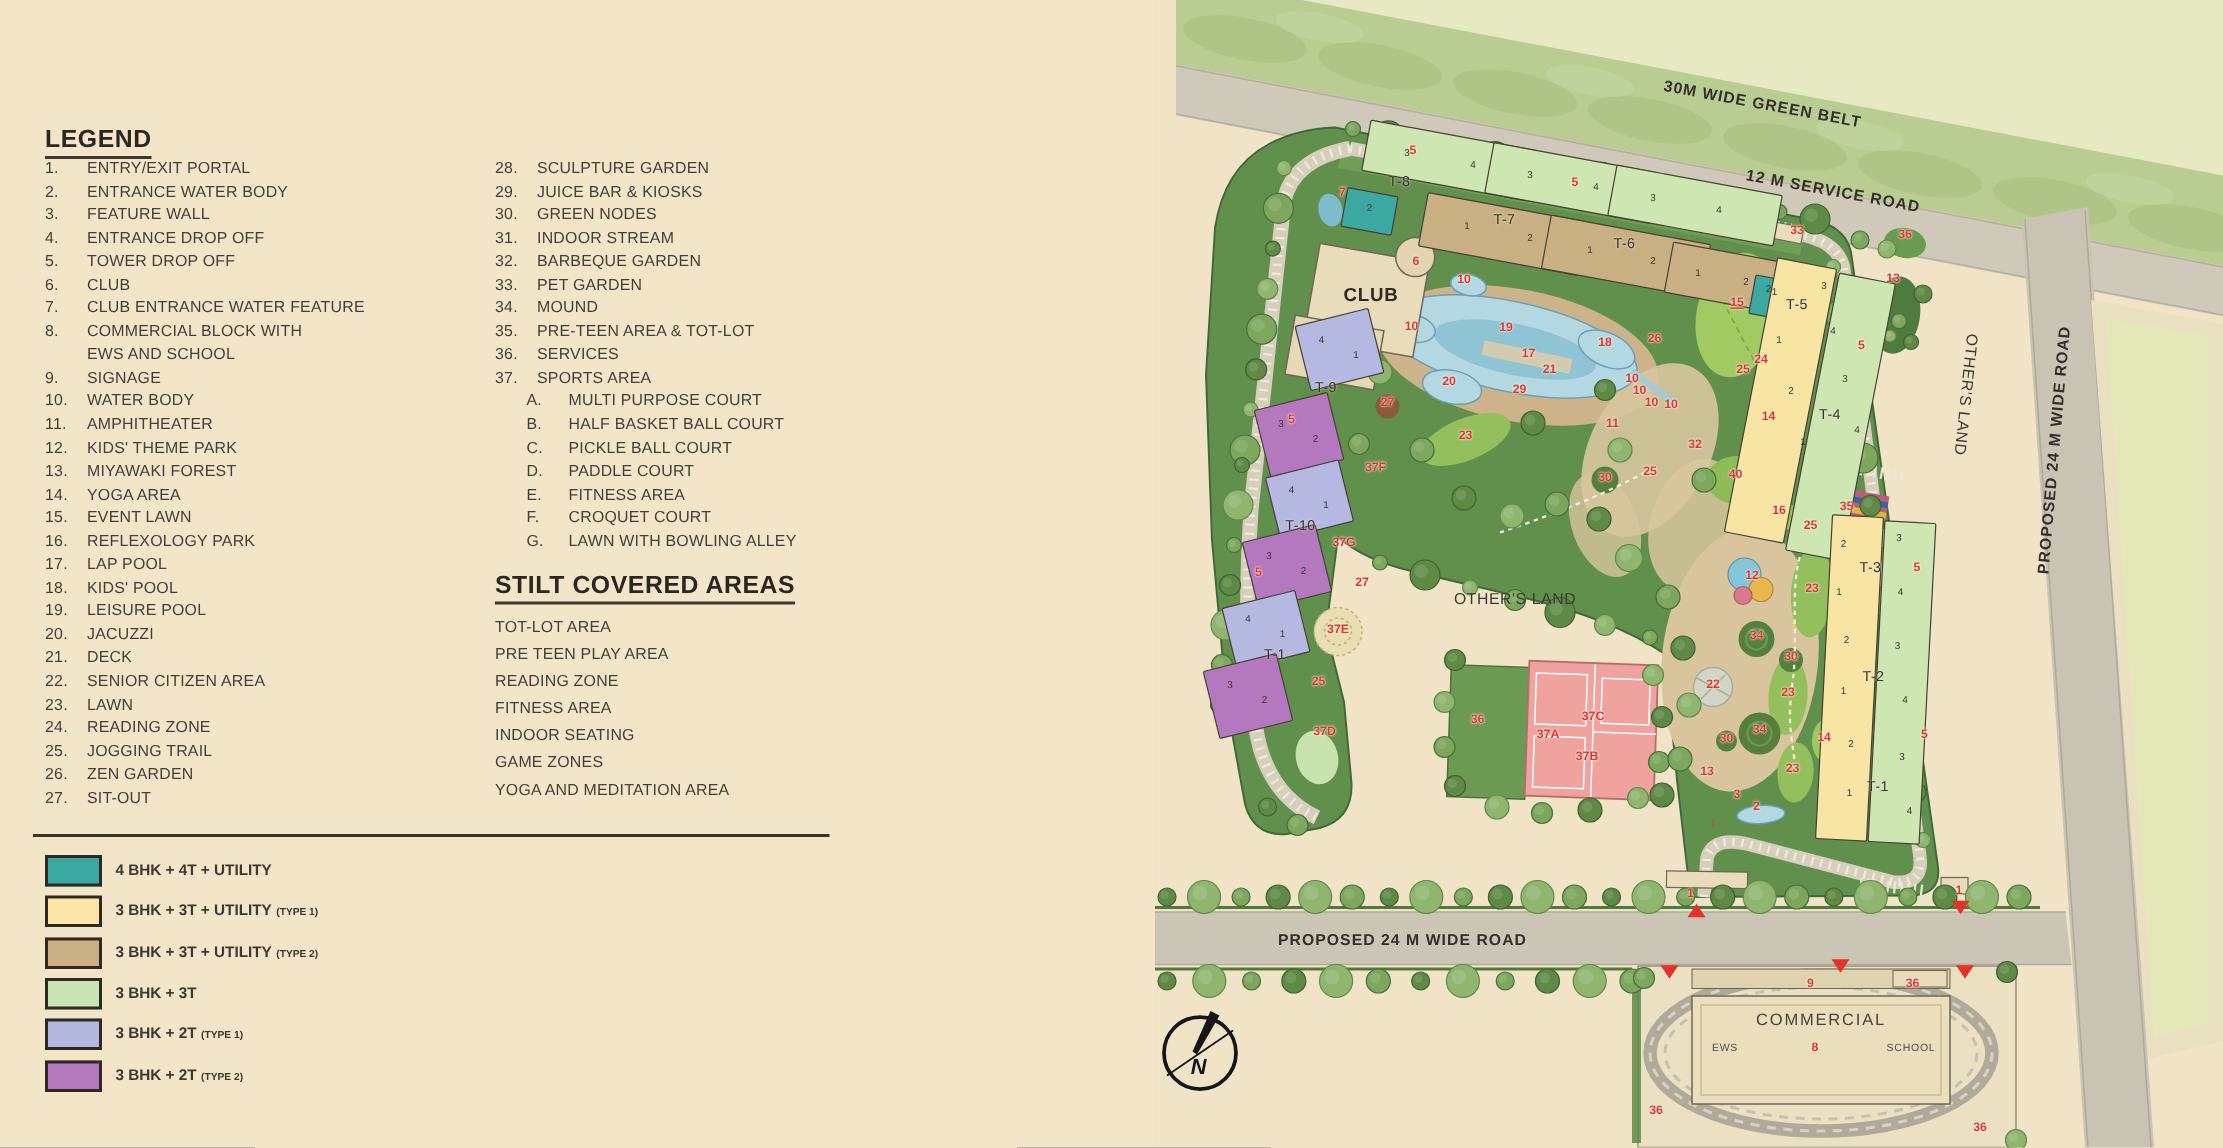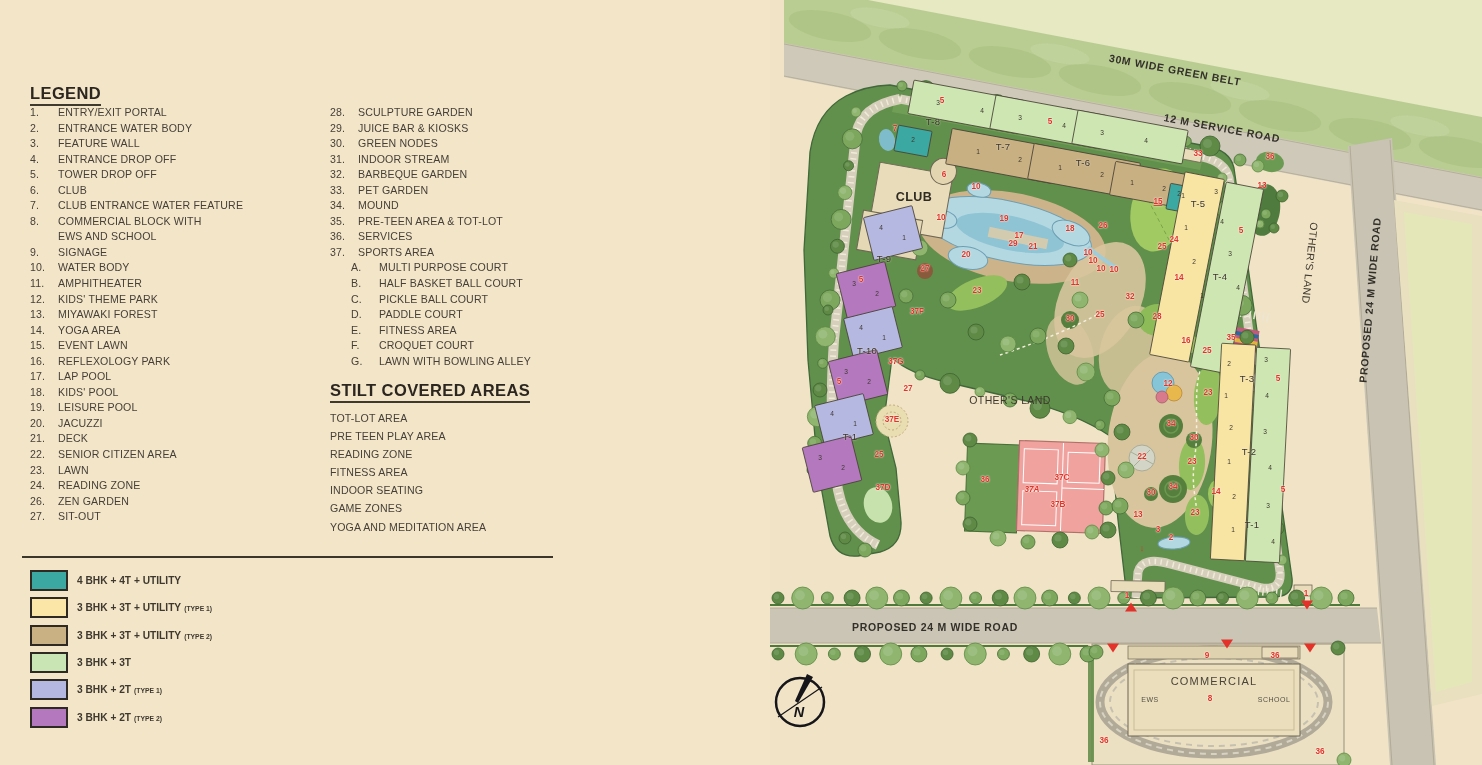--- a/index.html
+++ b/index.html
@@ -147,20 +147,24 @@
           <span class="n">22.</span>
           <span>SENIOR CITIZEN AREA</span>
         </div>
         <div class="lrow">
           <span class="n">23.</span>
           <span>LAWN</span>
         </div>
         <div class="lrow">
           <span class="n">24.</span>
           <span>READING ZONE</span>
+        </div>
+        <div class="lrow">
+          <span class="n">25.</span>
+          <span>JOGGING TRAIL</span>
         </div>
         <div class="lrow">
           <span class="n">26.</span>
           <span>ZEN GARDEN</span>
         </div>
         <div class="lrow">
           <span class="n">27.</span>
           <span>SIT-OUT</span>
         </div>
       </div>
@@ -749,42 +753,42 @@
         <div class="ml k-red" style="left: 280px; top: 122px; transform: translate(-50%, -50%);">5</div>
         <div class="ml k-red" style="left: 174px; top: 175px; transform: translate(-50%, -50%);">6</div>
         <div class="ml k-red" style="left: 206px; top: 187px; transform: translate(-50%, -50%);">10</div>
         <div class="ml k-red" style="left: 171px; top: 218px; transform: translate(-50%, -50%);">10</div>
         <div class="ml k-red" style="left: 234px; top: 219px; transform: translate(-50%, -50%);">19</div>
         <div class="ml k-red" style="left: 300px; top: 229px; transform: translate(-50%, -50%);">18</div>
         <div class="ml k-red" style="left: 333px; top: 226px; transform: translate(-50%, -50%);">26</div>
         <div class="ml k-red" style="left: 249px; top: 236px; transform: translate(-50%, -50%);">17</div>
         <div class="ml k-red" style="left: 263px; top: 247px; transform: translate(-50%, -50%);">21</div>
         <div class="ml k-red" style="left: 196px; top: 255px; transform: translate(-50%, -50%);">20</div>
-        <div class="ml k-red" style="left: 243px; top: 244px; transform: translate(-50%, -50%); text-align: center;">29</div>
+        <div class="ml k-red" style="left: 243px; top: 260px; transform: translate(-50%, -50%); text-align: center;">29</div>
         <div class="ml k-red" style="left: 155px; top: 269px; transform: translate(-50%, -50%);">27</div>
         <div class="ml k-red" style="left: 207px; top: 291px; transform: translate(-50%, -50%);">23</div>
         <div class="ml k-red" style="left: 305px; top: 283px; transform: translate(-50%, -50%);">11</div>
         <div class="ml k-red" style="left: 318px; top: 253px; transform: translate(-50%, -50%);">10</div>
         <div class="ml k-red" style="left: 323px; top: 261px; transform: translate(-50%, -50%);">10</div>
         <div class="ml k-red" style="left: 331px; top: 269px; transform: translate(-50%, -50%);">10</div>
         <div class="ml k-red" style="left: 344px; top: 270px; transform: translate(-50%, -50%);">10</div>
         <div class="ml k-red" style="left: 147px; top: 312px; transform: translate(-50%, -50%);">37F</div>
         <div class="ml k-red" style="left: 300px; top: 319px; transform: translate(-50%, -50%);">30</div>
         <div class="ml k-red" style="left: 330px; top: 315px; transform: translate(-50%, -50%);">25</div>
         <div class="ml k-red" style="left: 91px; top: 280px; transform: translate(-50%, -50%);">5</div>
         <div class="ml k-red" style="left: 428px; top: 154px; transform: translate(-50%, -50%);">33</div>
         <div class="ml k-red" style="left: 500px; top: 157px; transform: translate(-50%, -50%);">36</div>
         <div class="ml k-red" style="left: 492px; top: 186px; transform: translate(-50%, -50%);">13</div>
         <div class="ml k-red" style="left: 388px; top: 202px; transform: translate(-50%, -50%); text-decoration: underline;">15</div>
         <div class="ml k-red" style="left: 404px; top: 240px; transform: translate(-50%, -50%);">24</div>
         <div class="ml k-red" style="left: 392px; top: 247px; transform: translate(-50%, -50%);">25</div>
         <div class="ml k-red" style="left: 471px; top: 231px; transform: translate(-50%, -50%);">5</div>
         <div class="ml k-red" style="left: 409px; top: 278px; transform: translate(-50%, -50%);">14</div>
         <div class="ml k-red" style="left: 360px; top: 297px; transform: translate(-50%, -50%);">32</div>
-        <div class="ml k-red" style="left: 387px; top: 317px; transform: translate(-50%, -50%);">28</div>
+        <div class="ml k-red" style="left: 387px; top: 317px; transform: translate(-50%, -50%);">40</div>
         <div class="ml k-red" style="left: 416px; top: 341px; transform: translate(-50%, -50%);">16</div>
         <div class="ml k-red" style="left: 437px; top: 351px; transform: translate(-50%, -50%);">25</div>
         <div class="ml k-red" style="left: 461px; top: 338px; transform: translate(-50%, -50%);">35</div>
         <div class="ml k-red" style="left: 398px; top: 384px; transform: translate(-50%, -50%);">12</div>
         <div class="ml k-red" style="left: 438px; top: 393px; transform: translate(-50%, -50%);">23</div>
         <div class="ml k-red" style="left: 401px; top: 424px; transform: translate(-50%, -50%);">34</div>
         <div class="ml k-red" style="left: 424px; top: 438px; transform: translate(-50%, -50%);">30</div>
         <div class="ml k-red" style="left: 372px; top: 457px; transform: translate(-50%, -50%);">22</div>
         <div class="ml k-red" style="left: 422px; top: 462px; transform: translate(-50%, -50%);">23</div>
         <div class="ml k-red" style="left: 403px; top: 487px; transform: translate(-50%, -50%);">34</div>
@@ -797,21 +801,21 @@
         <div class="ml k-arrow" style="left: 372px; top: 548px; transform: translate(-50%, -50%);">↓</div>
         <div class="ml k-red" style="left: 508px; top: 379px; transform: translate(-50%, -50%);">5</div>
         <div class="ml k-red" style="left: 513px; top: 490px; transform: translate(-50%, -50%);">5</div>
         <div class="ml k-red" style="left: 126px; top: 362px; transform: translate(-50%, -50%);">37G</div>
         <div class="ml k-red" style="left: 138px; top: 389px; transform: translate(-50%, -50%);">27</div>
         <div class="ml k-red" style="left: 122px; top: 420px; transform: translate(-50%, -50%);">37E</div>
         <div class="ml k-red" style="left: 109px; top: 455px; transform: translate(-50%, -50%);">25</div>
         <div class="ml k-red" style="left: 113px; top: 488px; transform: translate(-50%, -50%);">37D</div>
         <div class="ml k-red" style="left: 69px; top: 382px; transform: translate(-50%, -50%);">5</div>
         <div class="ml k-red" style="left: 215px; top: 480px; transform: translate(-50%, -50%);">36</div>
-        <div class="ml k-red" style="left: 262px; top: 490px; transform: translate(-50%, -50%); font-style: italic;">37A</div>
+        <div class="ml k-red" style="left: 262px; top: 490px; transform: translate(-50%, -50%);">37A</div>
         <div class="ml k-red" style="left: 288px; top: 505px; transform: translate(-50%, -50%);">37B</div>
         <div class="ml k-red" style="left: 292px; top: 478px; transform: translate(-50%, -50%);">37C</div>
         <div class="ml k-red" style="left: 357px; top: 596px; transform: translate(-50%, -50%);">1</div>
         <div class="ml k-red" style="left: 536px; top: 594px; transform: translate(-50%, -50%);">1</div>
         <div class="ml k-red" style="left: 437px; top: 656px; transform: translate(-50%, -50%);">9</div>
         <div class="ml k-red" style="left: 505px; top: 656px; transform: translate(-50%, -50%);">36</div>
         <div class="ml k-red" style="left: 440px; top: 699px; transform: translate(-50%, -50%);">8</div>
         <div class="ml k-red" style="left: 334px; top: 741px; transform: translate(-50%, -50%);">36</div>
         <div class="ml k-red" style="left: 550px; top: 752px; transform: translate(-50%, -50%);">36</div>
         <div class="ml k-unit" style="left: 143px; top: 140px; transform: translate(-50%, -50%);">2</div>

